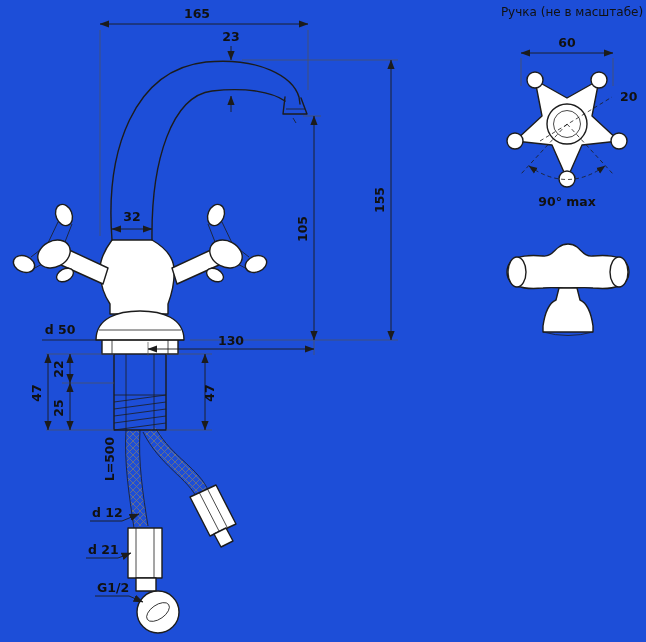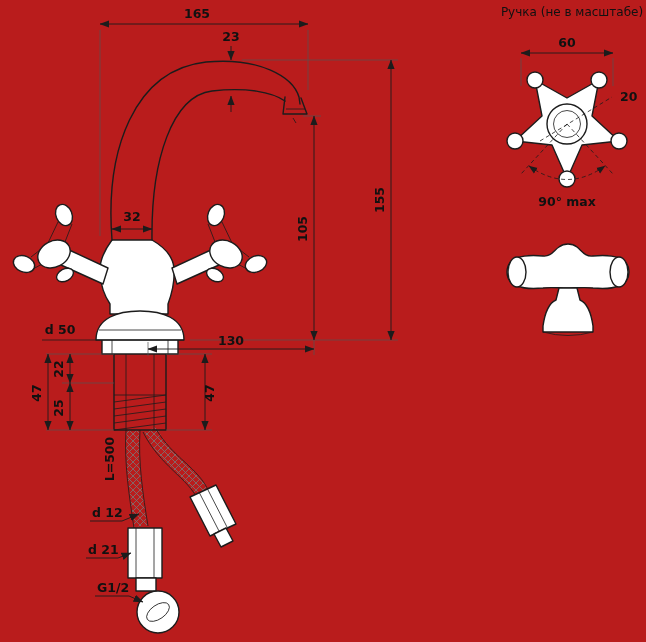--- a/index.html
+++ b/index.html
@@ -1,16 +1,16 @@
 <!DOCTYPE html>
 <html><head>
 <meta charset="utf-8">
 <style>
   html,body{margin:0;padding:0;background:#fff;}
-  .stage{position:relative;width:646px;height:642px;background:#b91c1c;overflow:hidden;
+  .stage{position:relative;width:646px;height:642px;background:#1d4ed8;overflow:hidden;
          font-family:"DejaVu Sans",sans-serif;}
   svg{display:block;}
   .part{fill:none;stroke:#1c1c1c;stroke-width:1.4;stroke-linejoin:round;stroke-linecap:round;}
   .fillpart{fill:#ffffff;stroke:#1c1c1c;stroke-width:1.4;stroke-linejoin:round;}
   .thin{fill:none;stroke:#1c1c1c;stroke-width:.8;}
   .ext{fill:none;stroke:#555;stroke-width:.7;}
   .dim{fill:none;stroke:#1c1c1c;stroke-width:.9;}
   .dash{fill:none;stroke:#1c1c1c;stroke-width:.8;stroke-dasharray:4 3;}
   text{font-family:"DejaVu Sans",sans-serif;font-size:12px;fill:#111;}
   .num{font-weight:bold;font-size:12.5px;}

